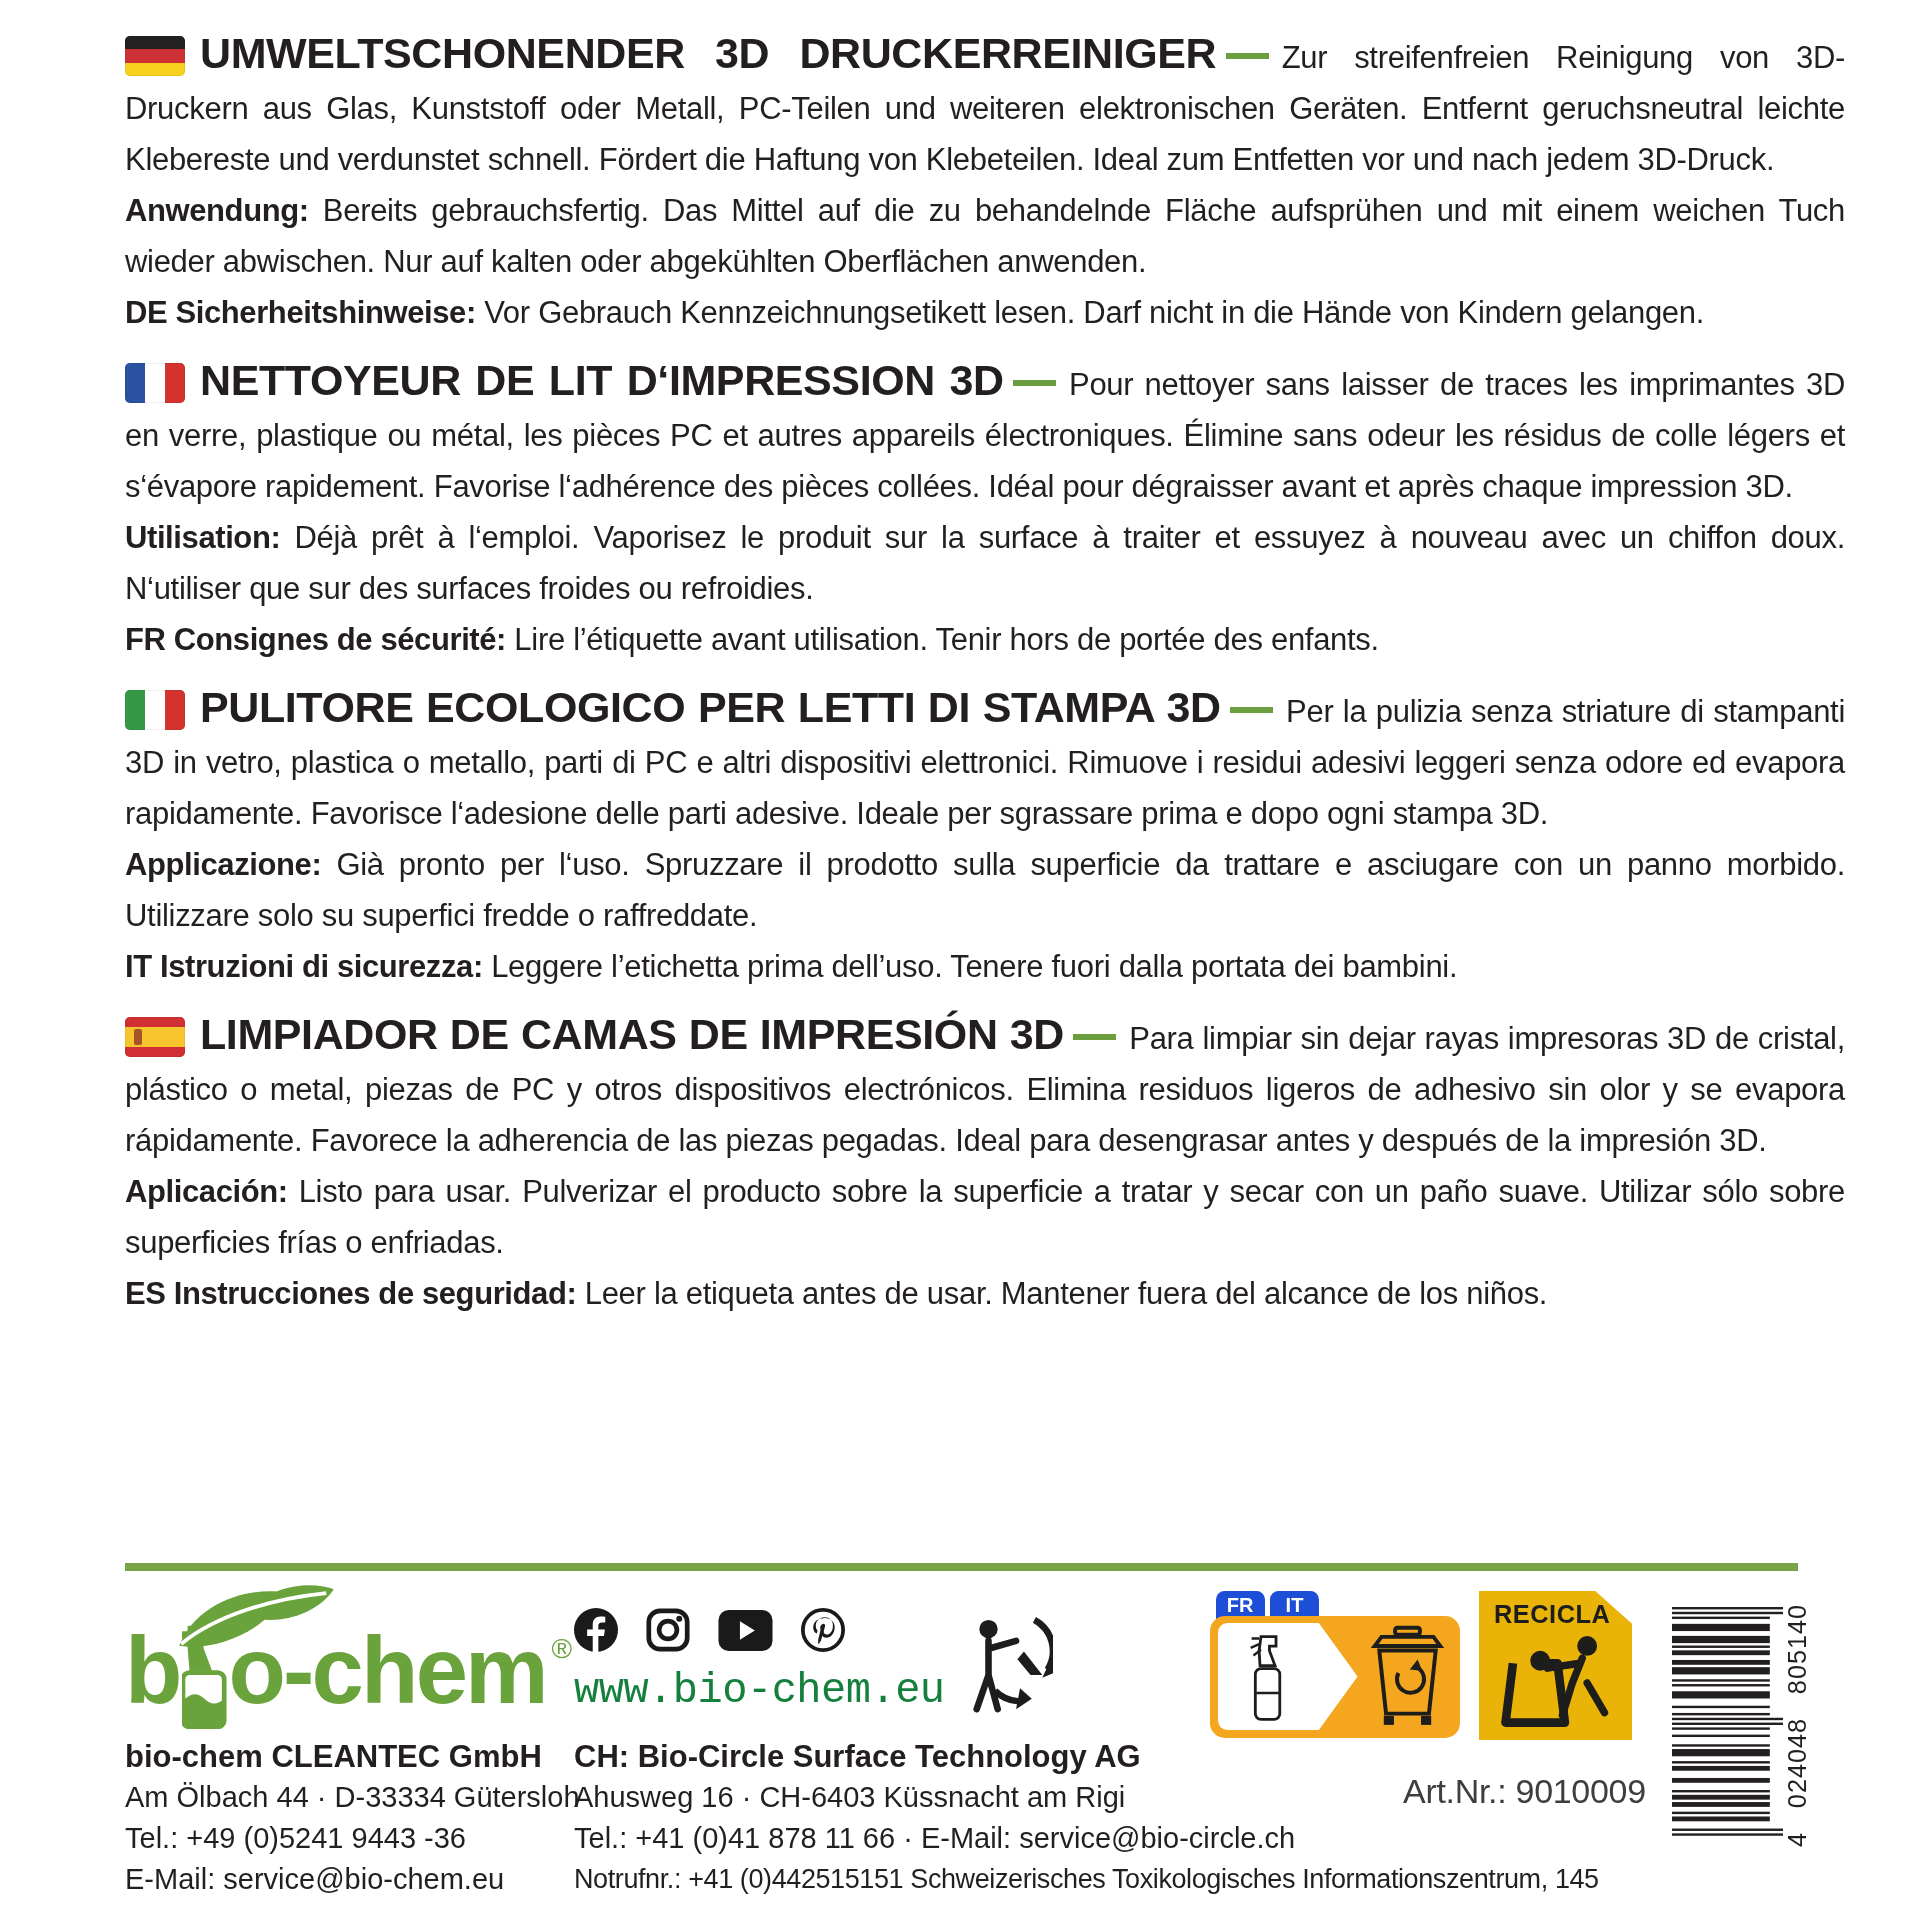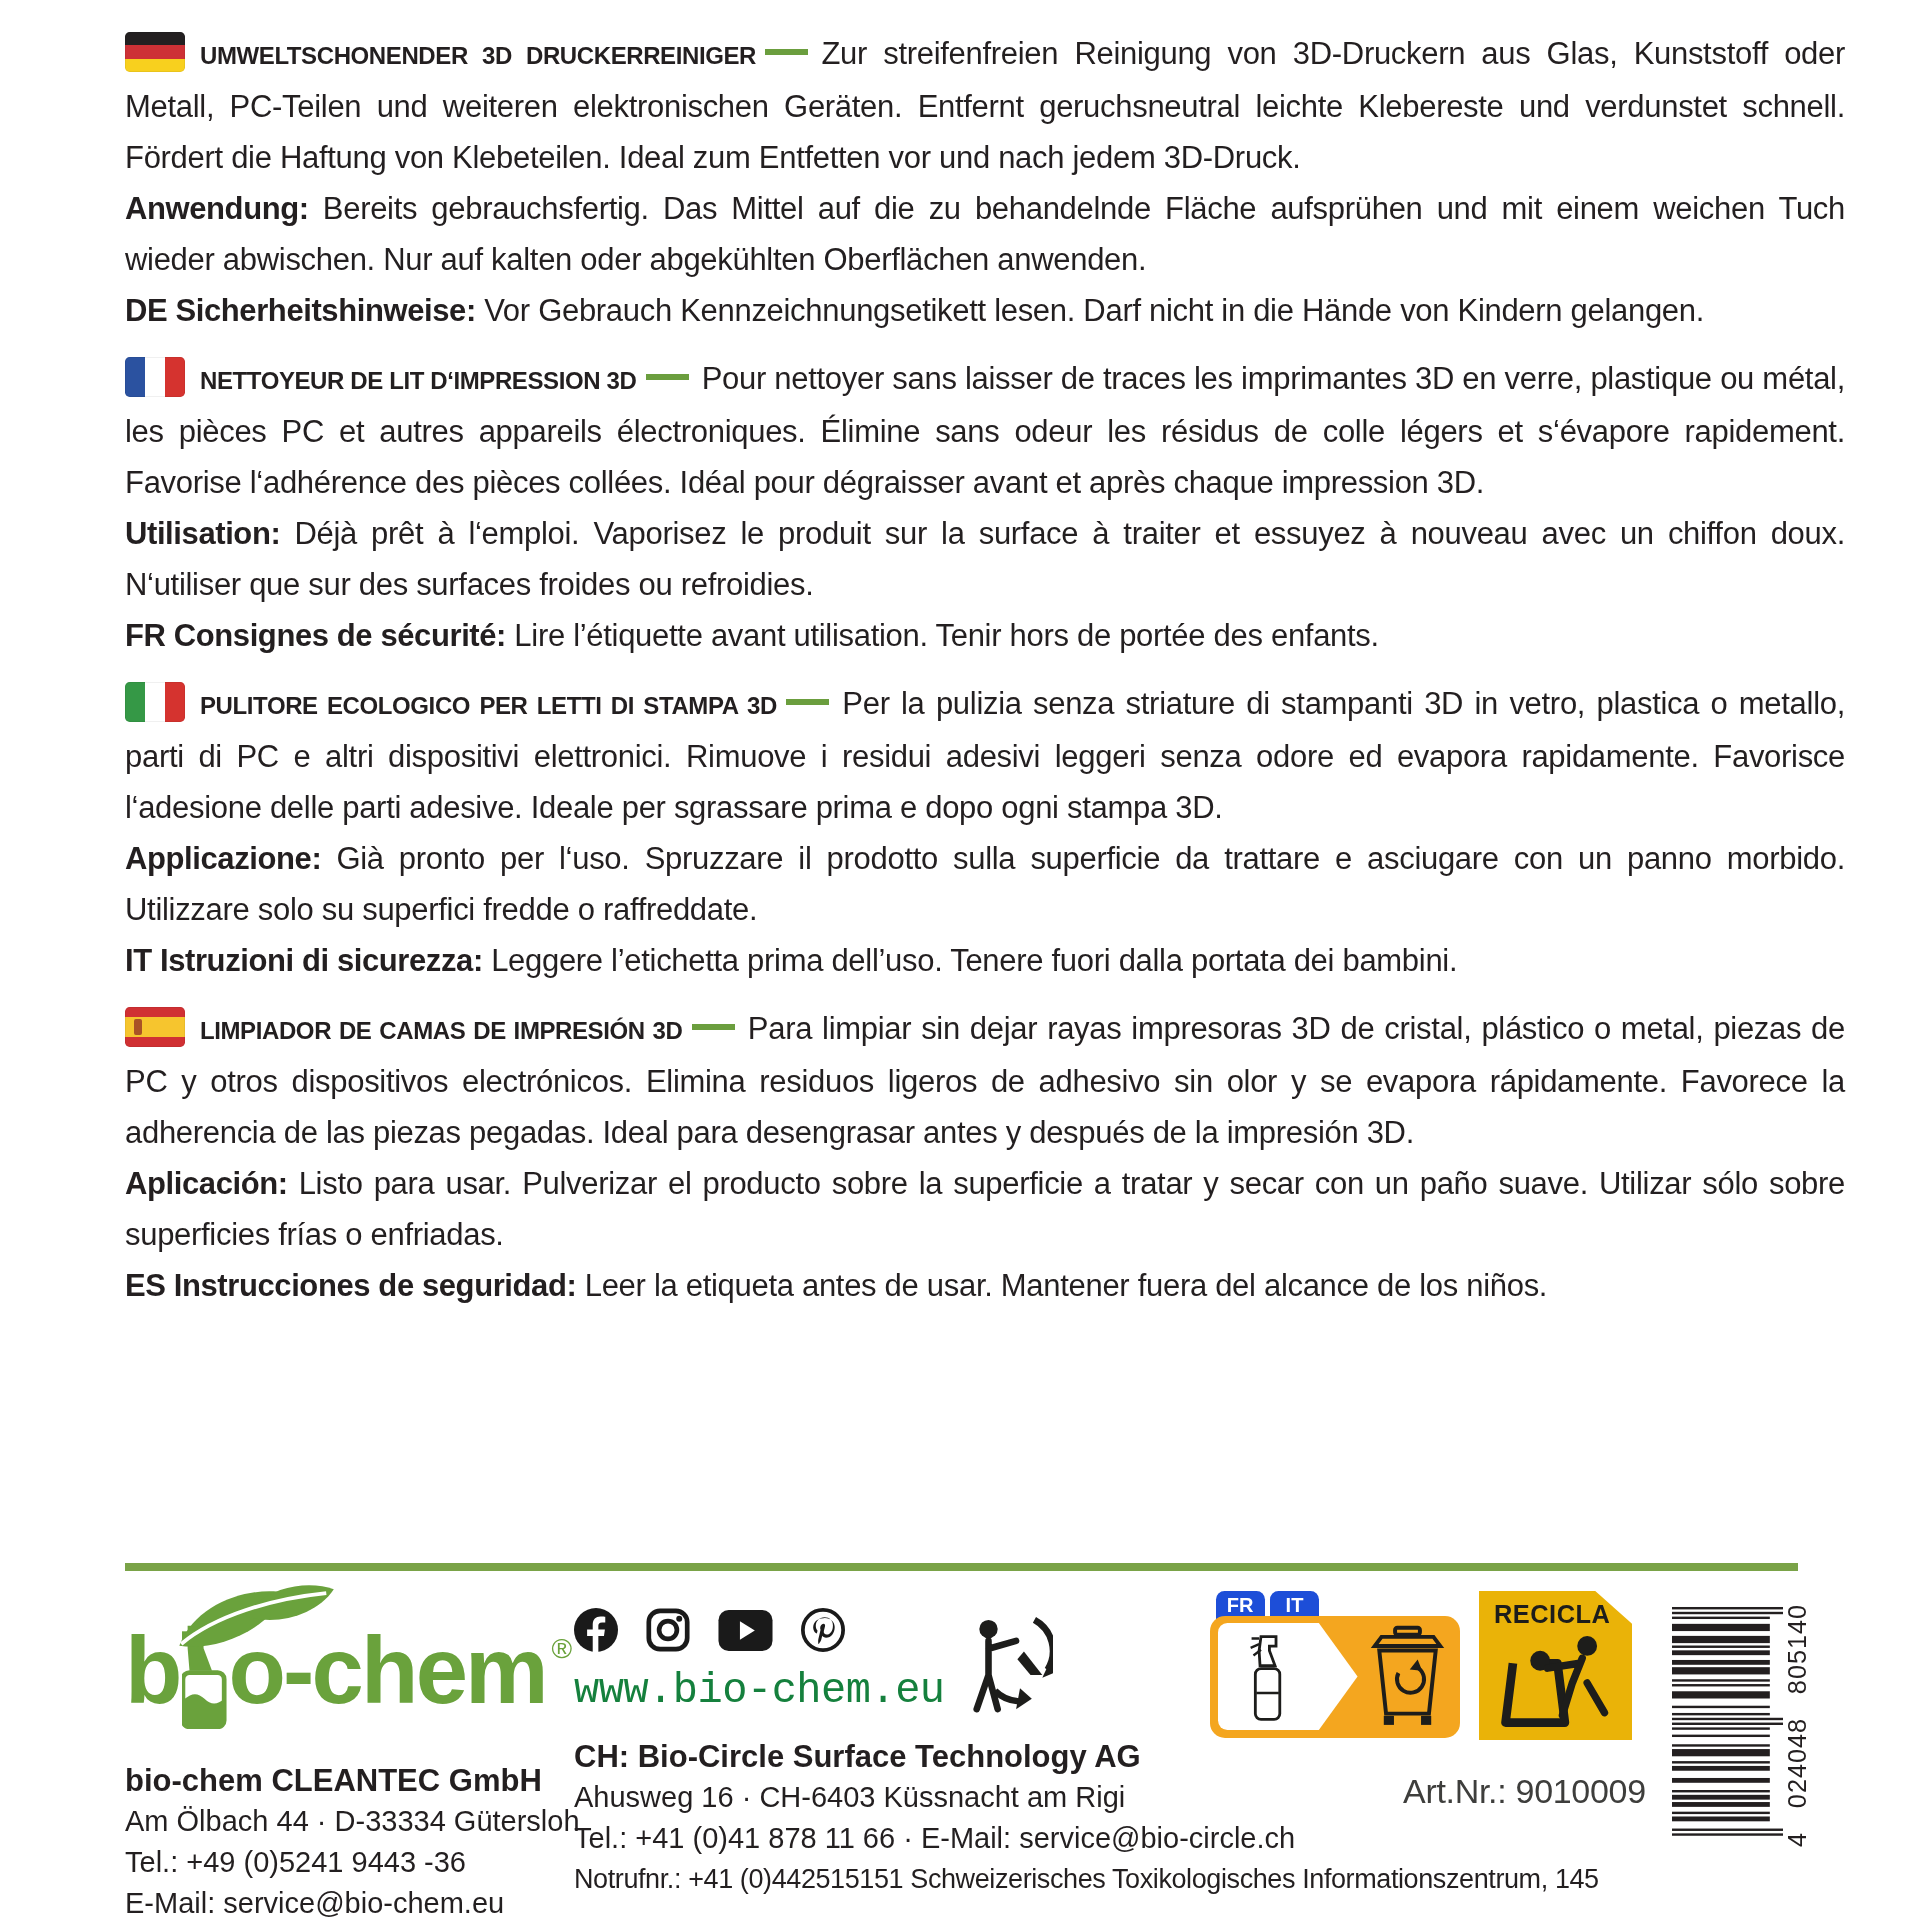--- a/index.html
+++ b/index.html
@@ -3,40 +3,40 @@
 <meta charset="utf-8">
 <style>
   html,body{margin:0;padding:0;background:#ffffff;}
   .page{position:relative;width:1928px;height:1928px;background:#ffffff;color:#231f20;
         font-family:"Liberation Sans", sans-serif;font-stretch:condensed;overflow:hidden;}
   
   .content{position:absolute;left:125px;top:28px;width:1720px;}
   section.lang{margin:0 0 17px 0;}
   p.para{margin:0;font-size:31px;line-height:51px;text-align:justify;letter-spacing:-0.3px;}
   p.para b{letter-spacing:-0.4px;}
-  b.head{font-size:24px;letter-spacing:-0.6px;}
+  b.head{font-size:43px;letter-spacing:-0.6px;}
   .dash{display:inline-block;width:43px;height:5.6px;background:#6b9e3e;vertical-align:9.4px;margin:0 13px 0 9.4px;}
   .flag{display:inline-block;position:relative;width:60px;height:40px;border-radius:4.7px;margin-right:15px;
         vertical-align:-7.5px;overflow:hidden;box-shadow:0 0 0 0.9px rgba(0,0,0,0.06) inset;}
   .flag-de{background:linear-gradient(to bottom,#232021 0 33.4%,#cd3136 33.4% 66.7%,#f8d01e 66.7% 100%);}
   .flag-fr{background:linear-gradient(to right,#2b52a0 0 33.4%,#ffffff 33.4% 66.7%,#d5332f 66.7% 100%);}
   .flag-it{background:linear-gradient(to right,#359846 0 33.4%,#ffffff 33.4% 66.7%,#d5332f 66.7% 100%);}
   .flag-es{background:linear-gradient(to bottom,#d03033 0 26%,#f6c52e 26% 74%,#d03033 74% 100%);}
   .es-crest{position:absolute;left:8.5px;top:12.2px;width:8.5px;height:16px;background:#a95226;border-radius:1.9px;}
   
   .footer{position:absolute;left:125px;top:1563px;width:1720px;height:365px;}
   .f-rule{position:absolute;left:0;top:0;width:1673px;height:7.5px;background:#7aa348;}
   .logo{position:absolute;left:0;top:51px;white-space:nowrap;}
   .logo-text{font-size:94px;font-weight:bold;color:#6aa23c;letter-spacing:-2.8px;vertical-align:bottom;line-height:113px;}
   .logo svg.bottle{vertical-align:bottom;margin:0 1.9px -1.9px 1.9px;}
   .logo .leaves{position:absolute;left:43px;top:-36px;}
   .logo sup{font-size:28px;color:#6aa23c;vertical-align:66px;margin-left:5.6px;font-weight:normal;}
   .col{position:absolute;font-size:29px;line-height:41px;color:#231f20;white-space:nowrap;}
   .col .co{font-weight:bold;font-size:31px;}
-  .addr-left{left:0;top:173px;margin-top:24px;}
+  .addr-left{left:0;top:173px;}
   .addr-mid{left:449px;top:173px;}
   .tight{font-size:27px;letter-spacing:-0.4px;}
   .social{position:absolute;left:449px;top:45px;display:flex;gap:28px;align-items:center;}
   .website{position:absolute;left:449px;top:104px;font-size:42px;color:#15803d;letter-spacing:-0.5px;font-family:Liberation Mono, monospace;}
   .triman{position:absolute;left:841px;top:49px;}
   
   .frit{position:absolute;left:1085px;top:28px;width:250px;height:149px;}
   .frit .tab{position:absolute;top:0;width:49px;height:32px;background:#1d4ed8;border-radius:8.5px 8.5px 0 0;
              color:#fff;font-weight:bold;font-size:20px;text-align:center;line-height:28px;}
   .frit .tab-fr{left:5.6px;} .frit .tab-it{left:60px;}

